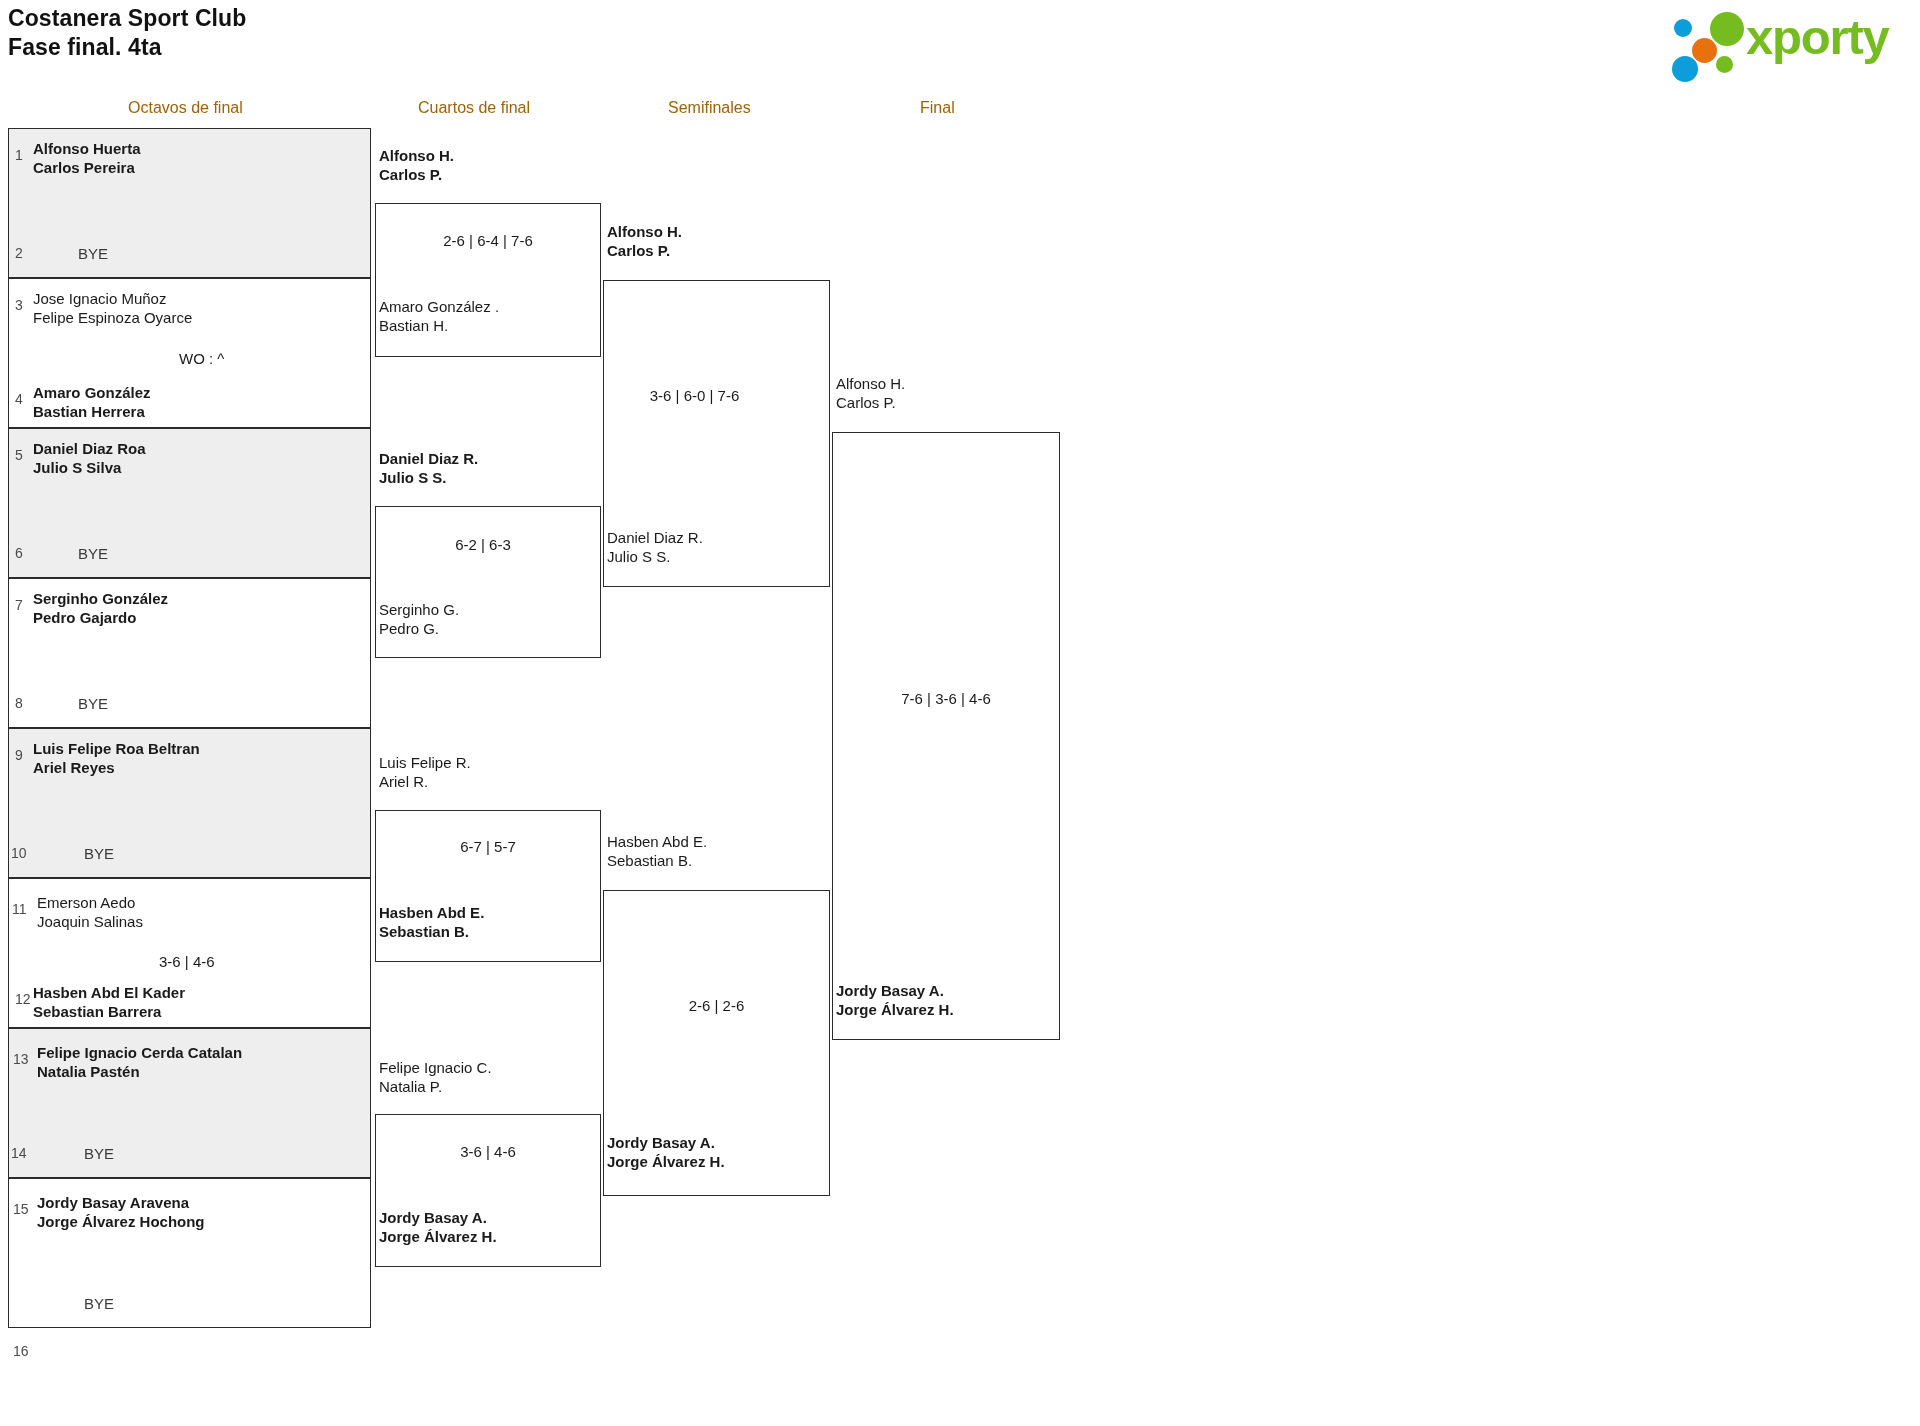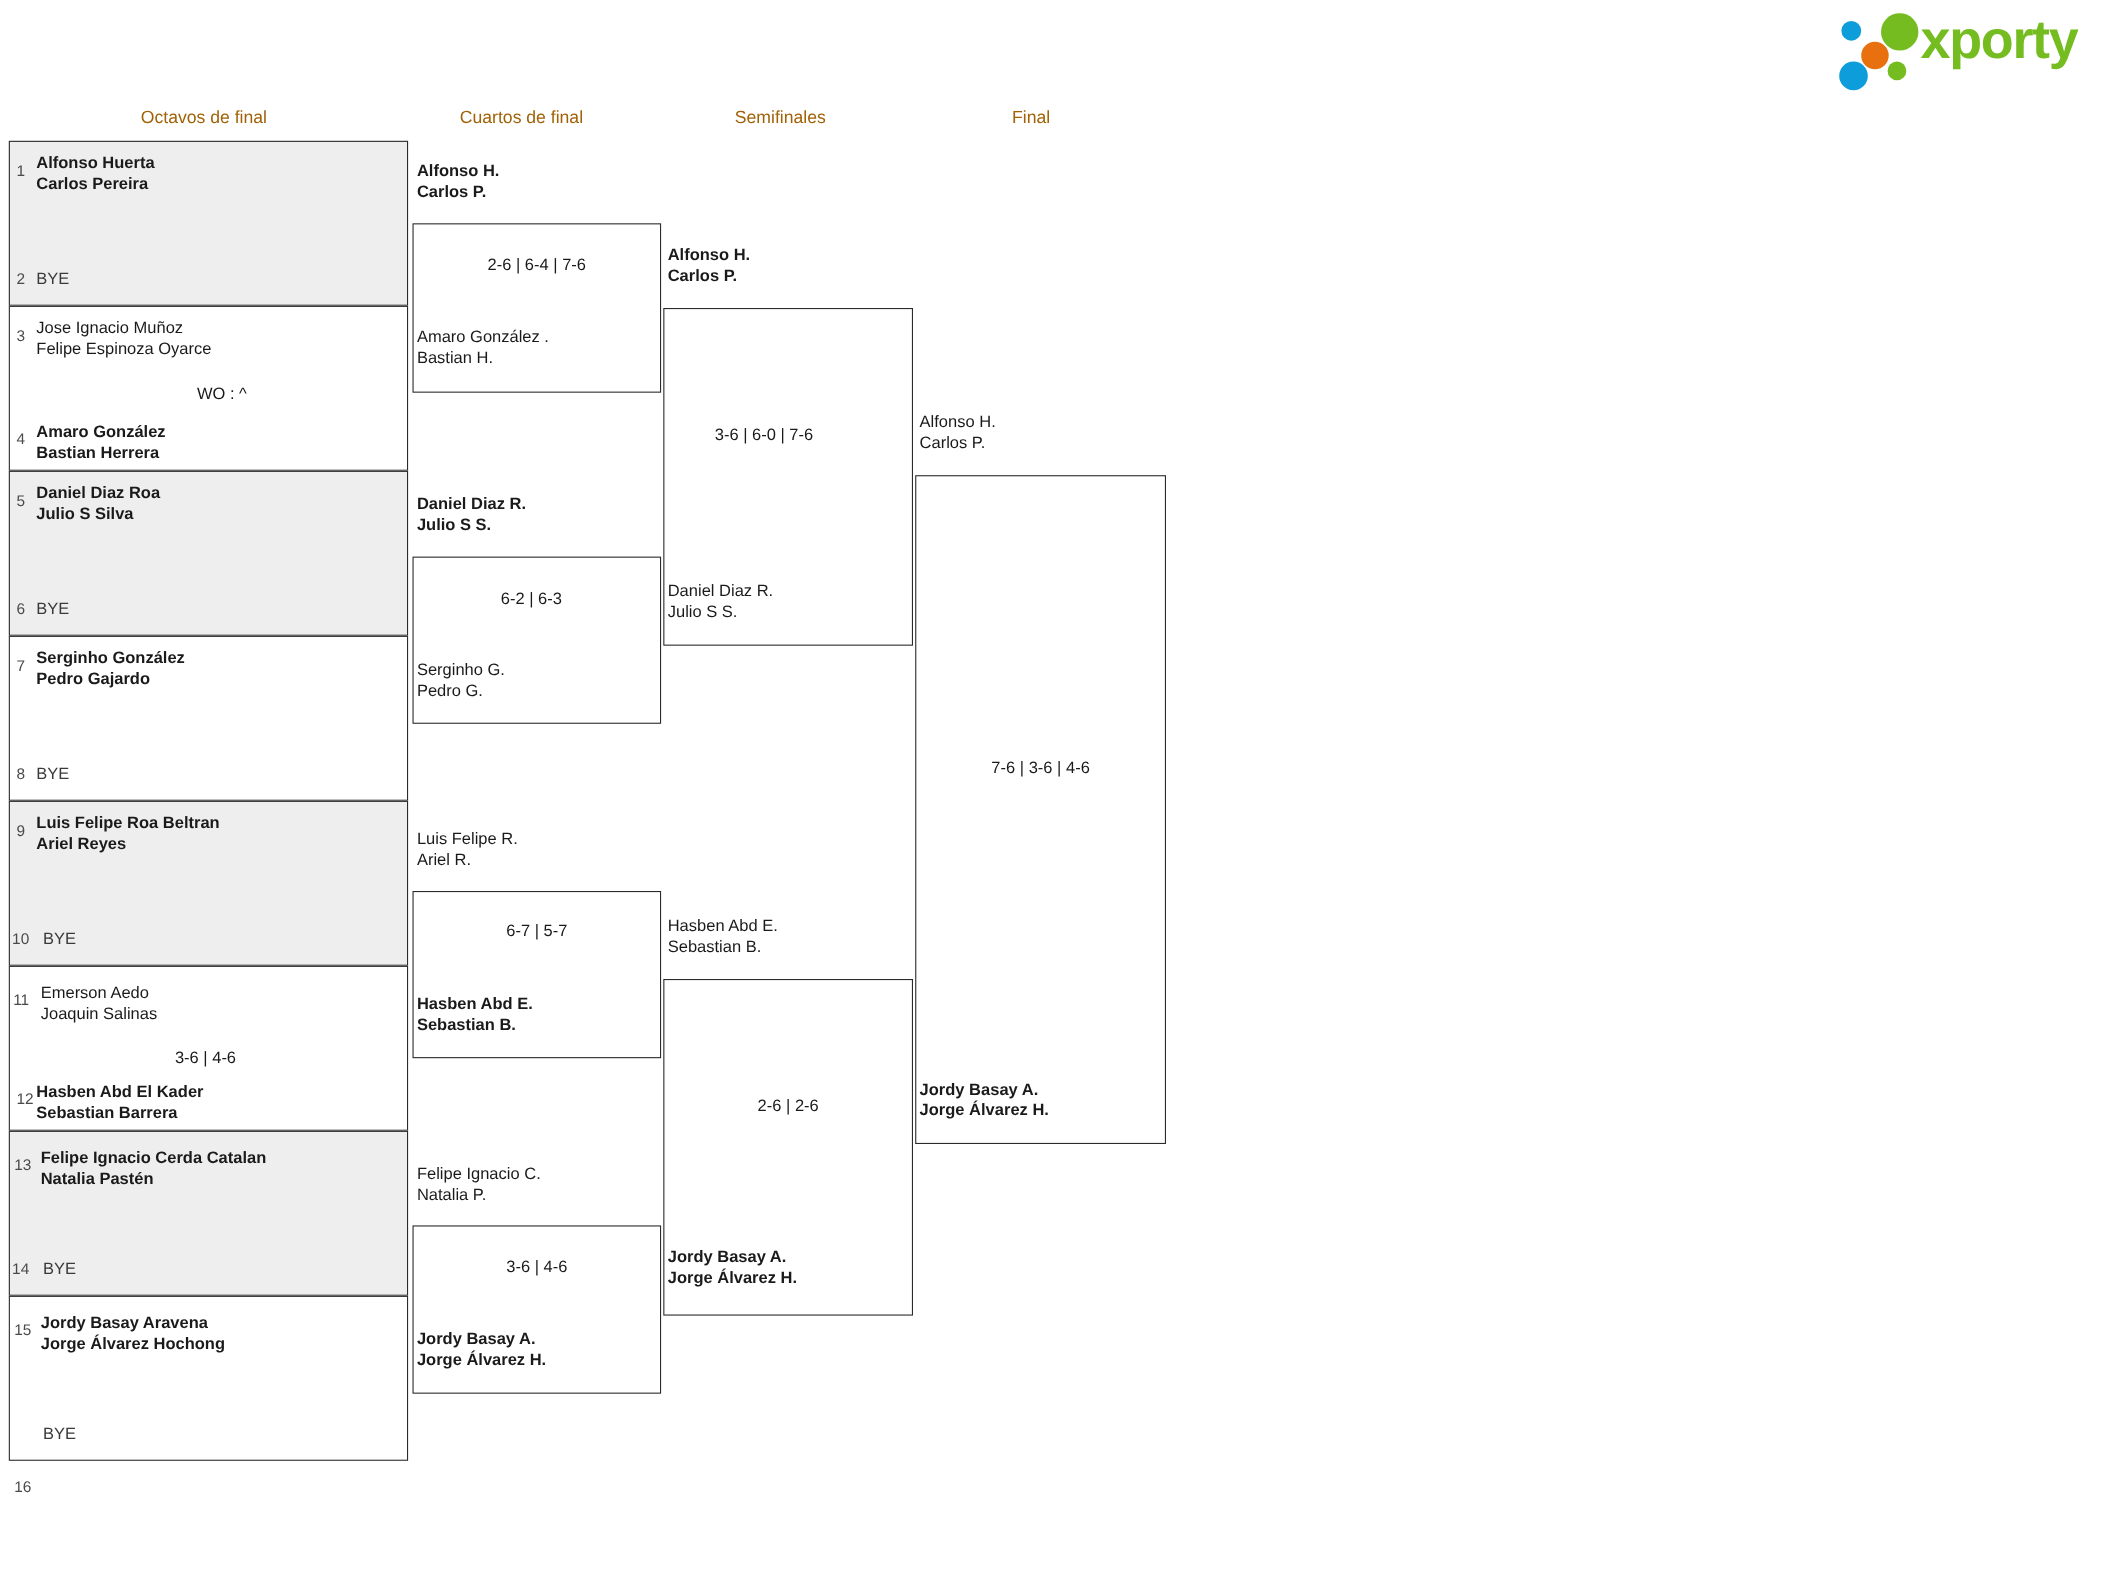--- a/index.html
+++ b/index.html
@@ -32,35 +32,39 @@
 
   
   .seed-block { position: absolute; border-top: 1px solid #2b2b2b; border-bottom: 1px solid #2b2b2b;
                 border-left: 1px solid #2b2b2b; border-right: 1px solid #2b2b2b; }
   .seed-block.shaded { background: #eeeeee; }
   .seed-block.plain  { background: #ffffff; }
 
   .seed-num { position: absolute; left: 6px; font-size: 14px; color: #4a4a4a; line-height: 16px; }
   .seed-names { position: absolute; left: 24px; font-size: 15px; line-height: 19px; color: #1a1a1a; white-space: nowrap; }
   .seed-names.win { font-weight: 700; }
-  .seed-names.bye { font-size: 15px; color: #3a3a3a; }
+  .seed-names.bye { font-size: 15px; color: #3a3a3a; margin-left: 45px; }
   .r1-score { position: absolute; font-size: 15px; color: #1a1a1a; line-height: 18px; white-space: nowrap; }
 
   
   .matchbox { position: absolute; border: 1px solid #2b2b2b; background: transparent; }
 
   .entrant { position: absolute; font-size: 15px; line-height: 19px; color: #1a1a1a; white-space: nowrap; }
   .entrant.win { font-weight: 700; }
   .score { position: absolute; font-size: 15px; color: #1a1a1a; line-height: 18px; white-space: nowrap; text-align: center; }
 </style>
 </head>
 <body>
 
 <div id="root">
 
+  <div class="title-block">
+    <div class="title-line">Costanera Sport Club</div>
+    <div class="title-line">Fase final. 4ta</div>
+  </div>
 
   <div class="logo">
     <div class="logo-dots">
       <span class="dot d-blue-sm"></span>
       <span class="dot d-orange"></span>
       <span class="dot d-blue-lg"></span>
       <span class="dot d-green-lg"></span>
       <span class="dot d-green-sm"></span>
     </div>
     <div class="logo-word">xporty</div>

